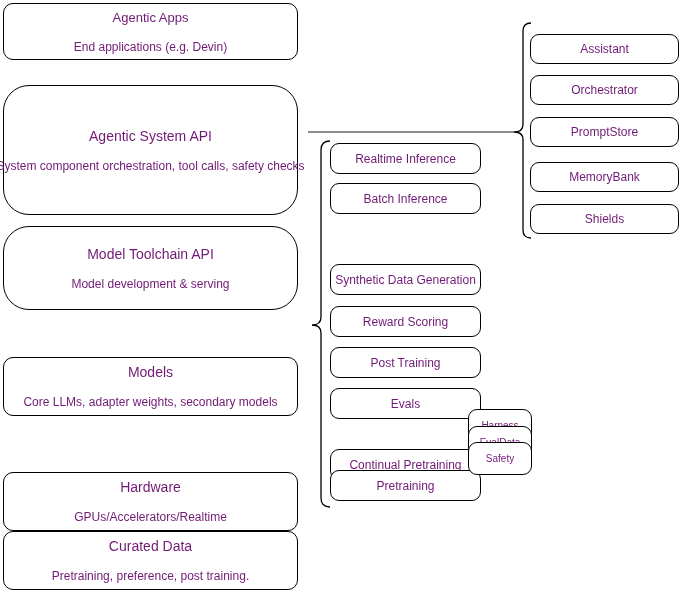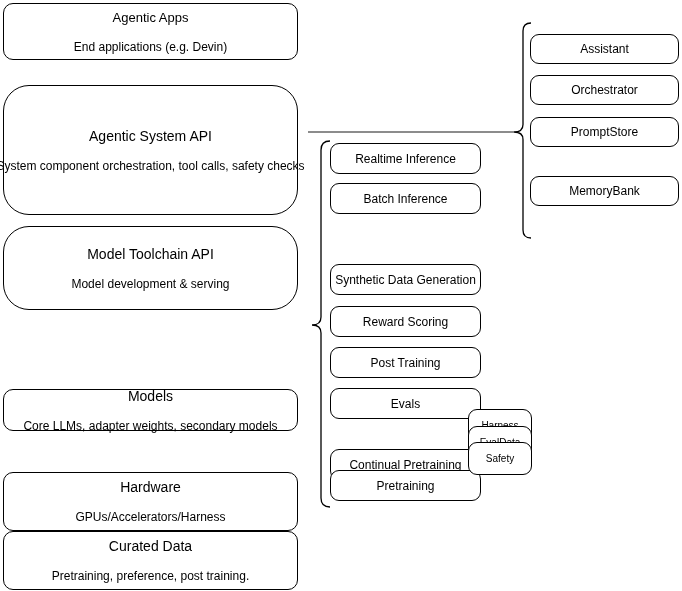--- a/index.html
+++ b/index.html
@@ -2,21 +2,21 @@
 <html><head>
 <meta charset="utf-8">
 <style>
   html, body { margin: 0; padding: 0; background: #ffffff; }
   .canvas {
     position: relative;
     width: 682px;
     height: 591px;
     background: #ffffff;
     font-family: "Liberation Sans", sans-serif;
-    color: #000000;
+    color: #701a75;
     overflow: hidden;
   }
   .connectors {
     position: absolute;
     left: 0; top: 0;
     width: 682px; height: 591px;
     pointer-events: none;
   }
   .node {
     position: absolute;
@@ -88,28 +88,28 @@
   <div class="node lnode r26" style="top:85px;height:130px">
     <div class="title">Agentic System API</div>
     <div class="subtitle">System component orchestration, tool calls, safety checks</div>
   </div>
 
   <div class="node lnode r26" style="top:226px;height:84px">
     <div class="title">Model Toolchain API</div>
     <div class="subtitle">Model development &amp; serving</div>
   </div>
 
-  <div class="node lnode r10" style="top:389px;height:42px">
+  <div class="node lnode r10" style="top:357px;height:59px">
     <div class="title">Models</div>
     <div class="subtitle">Core LLMs, adapter weights, secondary models</div>
   </div>
 
   <div class="node lnode r10" style="top:472px;height:59px">
     <div class="title">Hardware</div>
-    <div class="subtitle">GPUs/Accelerators/Harness</div>
+    <div class="subtitle">GPUs/Accelerators/Realtime</div>
   </div>
 
   <div class="node lnode r10" style="top:531px;height:59px">
     <div class="title">Curated Data</div>
     <div class="subtitle">Pretraining, preference, post training.</div>
   </div>
 
   <div class="node mnode" style="top:143px">
     <span>Realtime Inference</span>
   </div>
@@ -147,17 +147,20 @@
 
   <div class="node rnode" style="top:34px">
     <span>Assistant</span>
   </div>
   <div class="node rnode" style="top:75px">
     <span>Orchestrator</span>
   </div>
   <div class="node rnode" style="top:117px">
     <span>PromptStore</span>
   </div>
-  <div class="node rnode" style="top:176px">
+  <div class="node rnode" style="top:162px">
     <span>MemoryBank</span>
+  </div>
+  <div class="node rnode" style="top:204px">
+    <span>Shields</span>
   </div>
 
 </div>
 
 </body></html>

